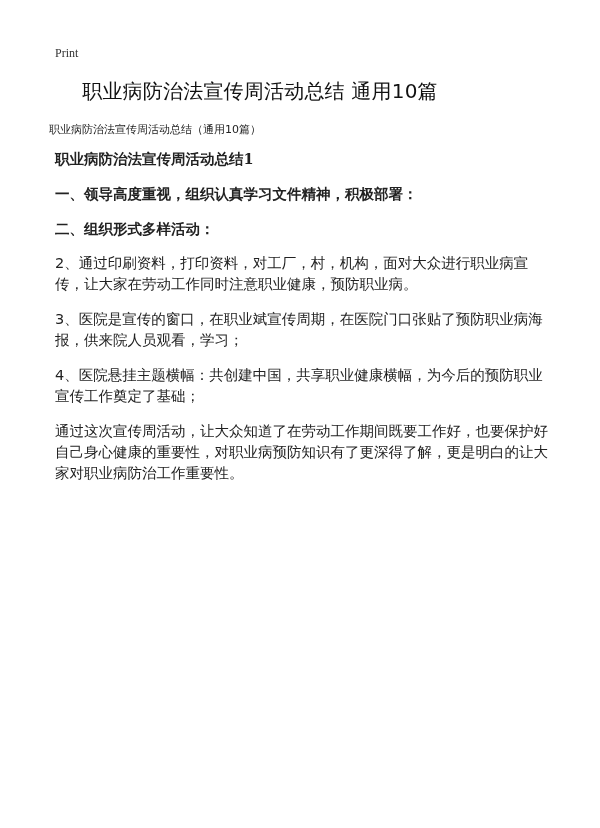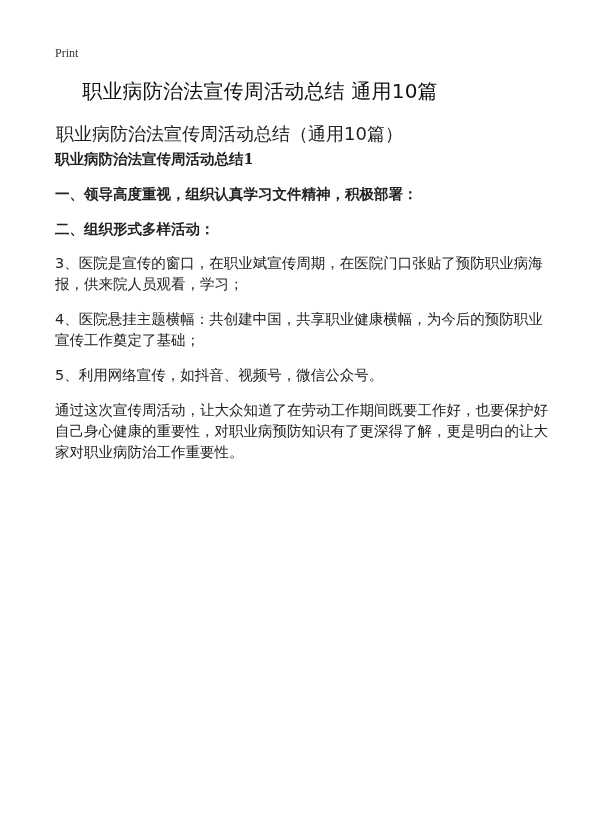--- a/index.html
+++ b/index.html
@@ -2,34 +2,34 @@
 <html><head>
 <meta charset="utf-8">
 <style>
   html, body { margin: 0; padding: 0; background: #ffffff; }
   body { width: 600px; height: 828px; overflow: hidden; position: relative;
          font-family: "DejaVu Sans", "Liberation Sans", sans-serif; color: #222; }
   .print { position: absolute; left: 55px; top: 46px; font-family: "Liberation Serif", "DejaVu Serif", serif;
            font-size: 12px; color: #333; }
   .title { position: absolute; left: 0; width: 520px; top: 78px; text-align: center;
            font-size: 20px; font-weight: normal; color: #111; letter-spacing: 0.2px; }
-  .subtitle { position: absolute; left: 56px; top: 122px; font-size: 18px; color: #222; }
+  .subtitle { position: absolute; left: 49px; top: 122px; font-size: 11px; color: #222; }
   .content { position: absolute; left: 55px; top: 148px; width: 500px; }
   p { margin: 0; font-size: 14.5px; line-height: 21px; color: #222; }
   .para { margin-bottom: 14px; }
   .heading { font-weight: bold; font-family: "DejaVu Serif", "Liberation Serif", serif; margin-bottom: 14px; font-size: 14.5px; }
 </style>
 </head>
 <body>
 
 <div class="print">Print</div>
 <div class="title">职业病防治法宣传周活动总结 通用10篇</div>
 <div class="subtitle">职业病防治法宣传周活动总结（通用10篇）</div>
 
 <div class="content">
   <p class="heading">职业病防治法宣传周活动总结1</p>
   <p class="heading">一、领导高度重视，组织认真学习文件精神，积极部署：</p>
   <p class="heading">二、组织形式多样活动：</p>
+  <p class="para">2、通过印刷资料，打印资料，对工厂，村，机构，面对大众进行职业病宣传，让大家在劳动工作同时注意职业健康，预防职业病。</p>
   <p class="para">3、医院是宣传的窗口，在职业斌宣传周期，在医院门口张贴了预防职业病海报，供来院人员观看，学习；</p>
   <p class="para">4、医院悬挂主题横幅：共创建中国，共享职业健康横幅，为今后的预防职业宣传工作奠定了基础；</p>
-  <p class="para">5、利用网络宣传，如抖音、视频号，微信公众号。</p>
   <p class="para">通过这次宣传周活动，让大众知道了在劳动工作期间既要工作好，也要保护好自己身心健康的重要性，对职业病预防知识有了更深得了解，更是明白的让大家对职业病防治工作重要性。</p>
 </div>
 
 </body></html>

